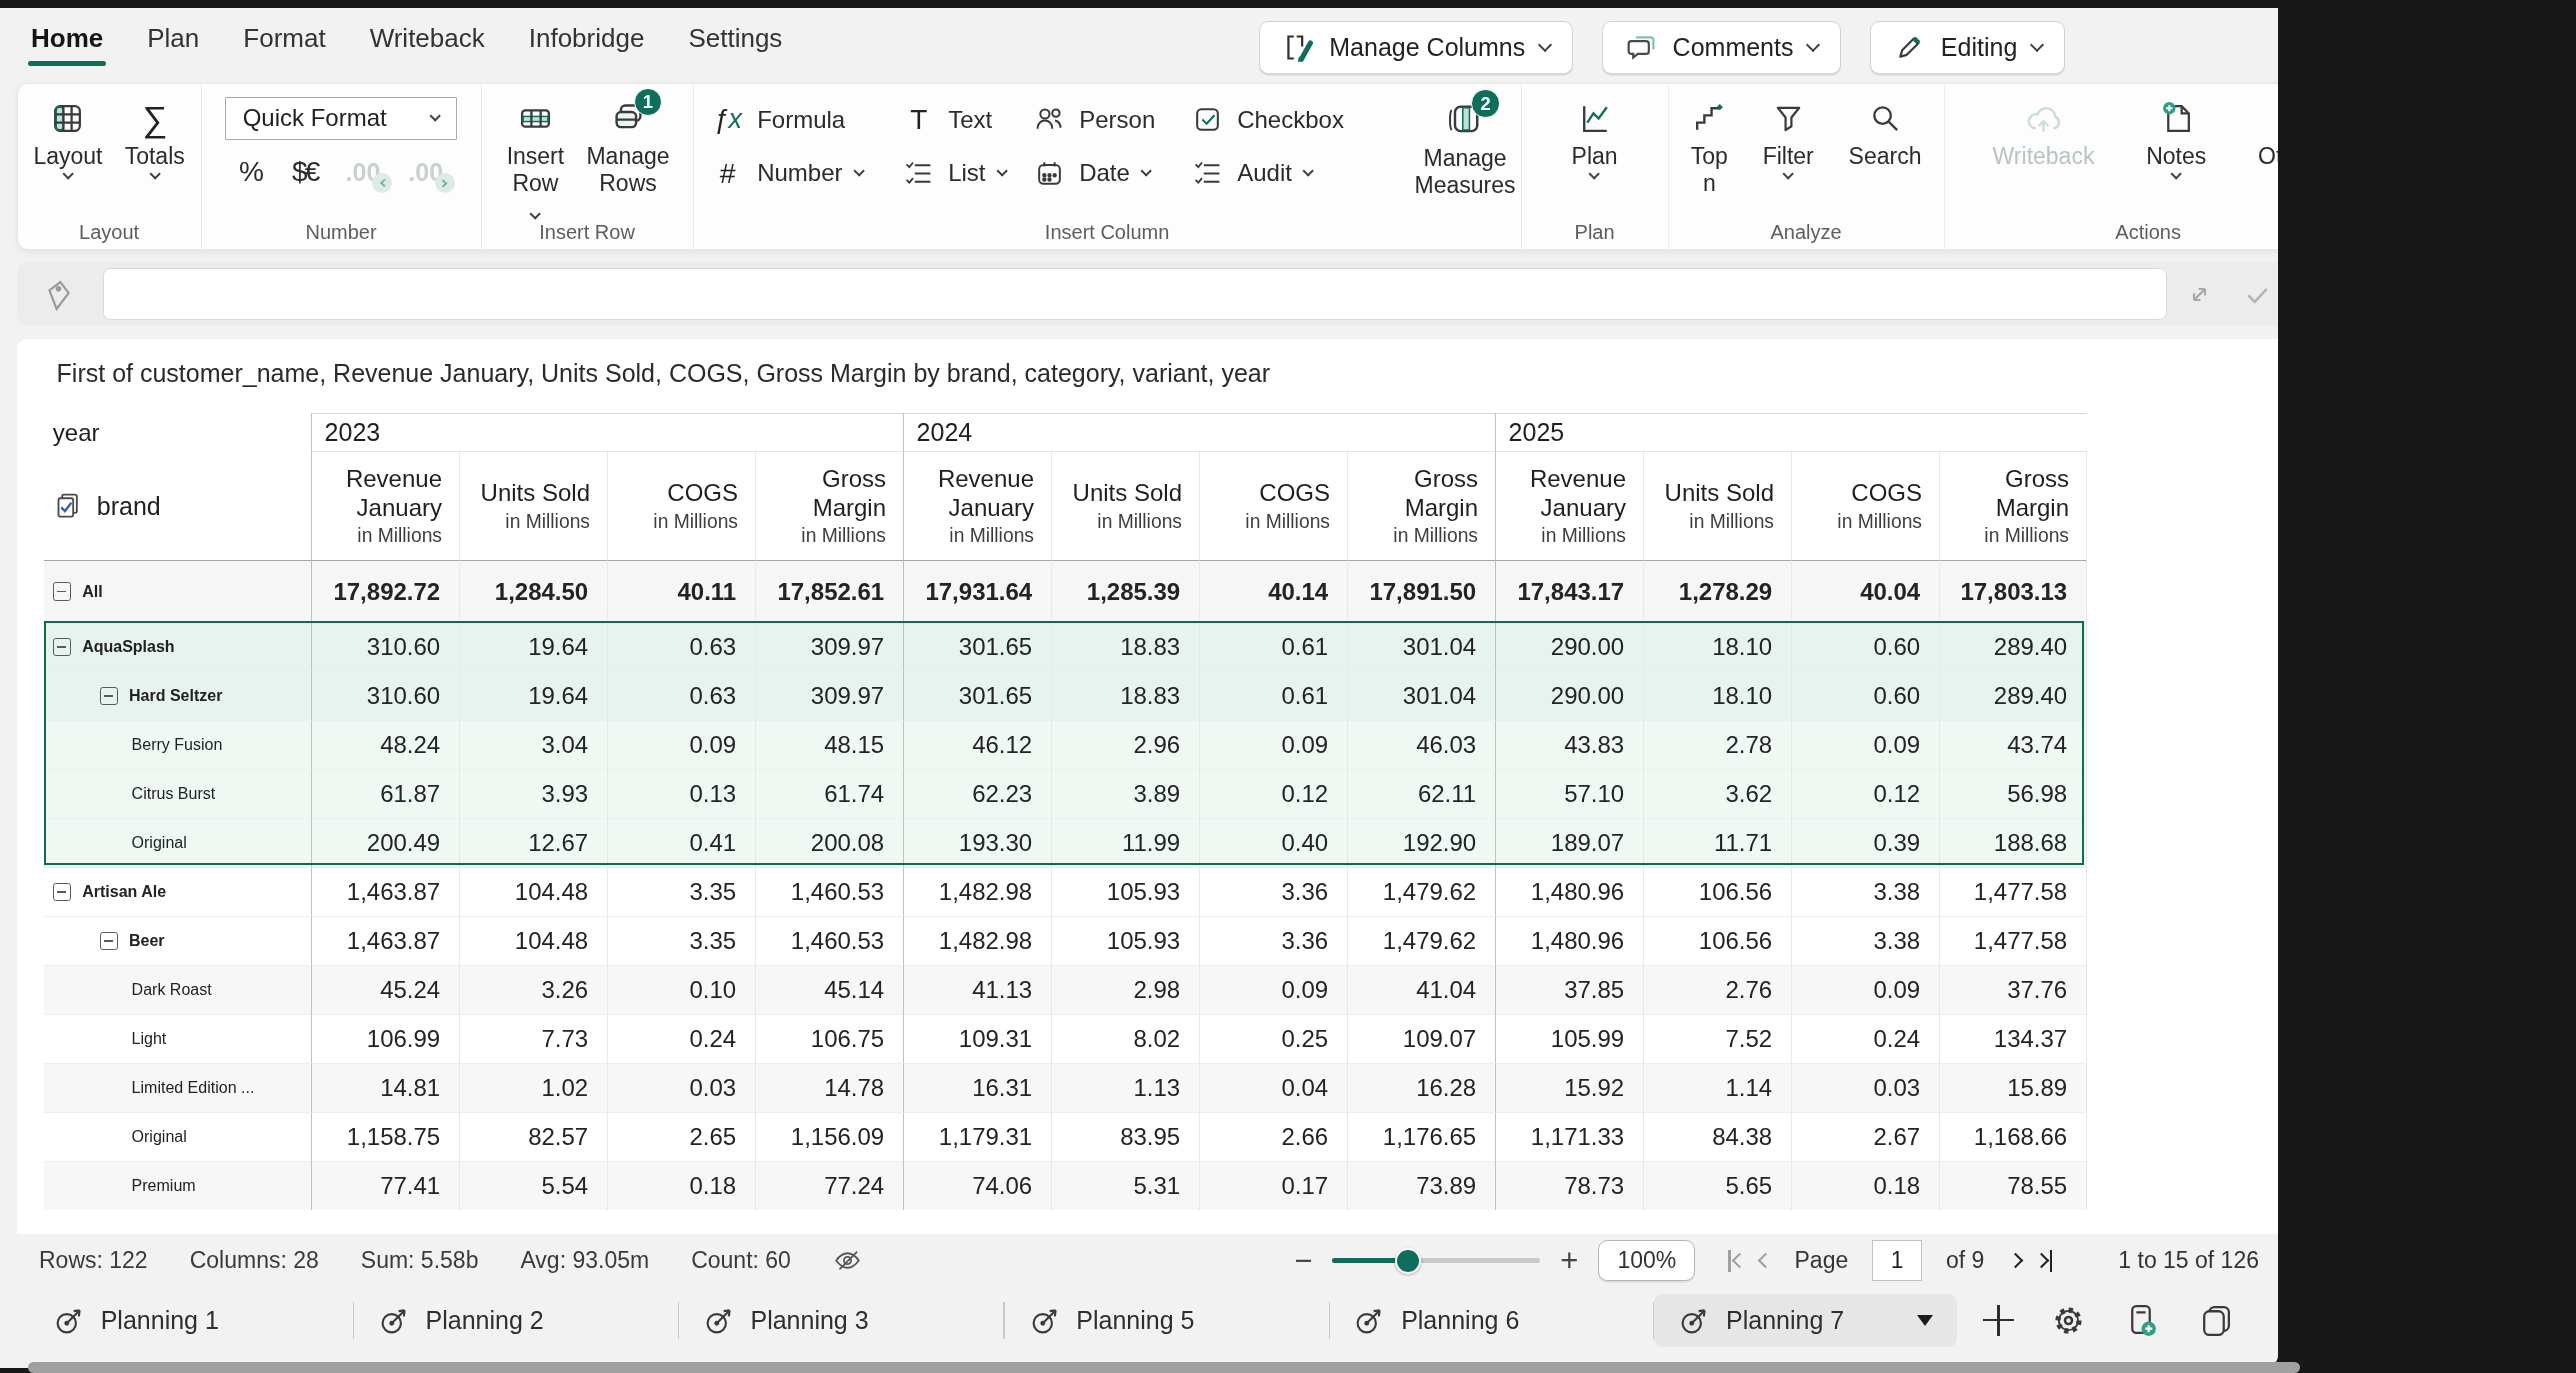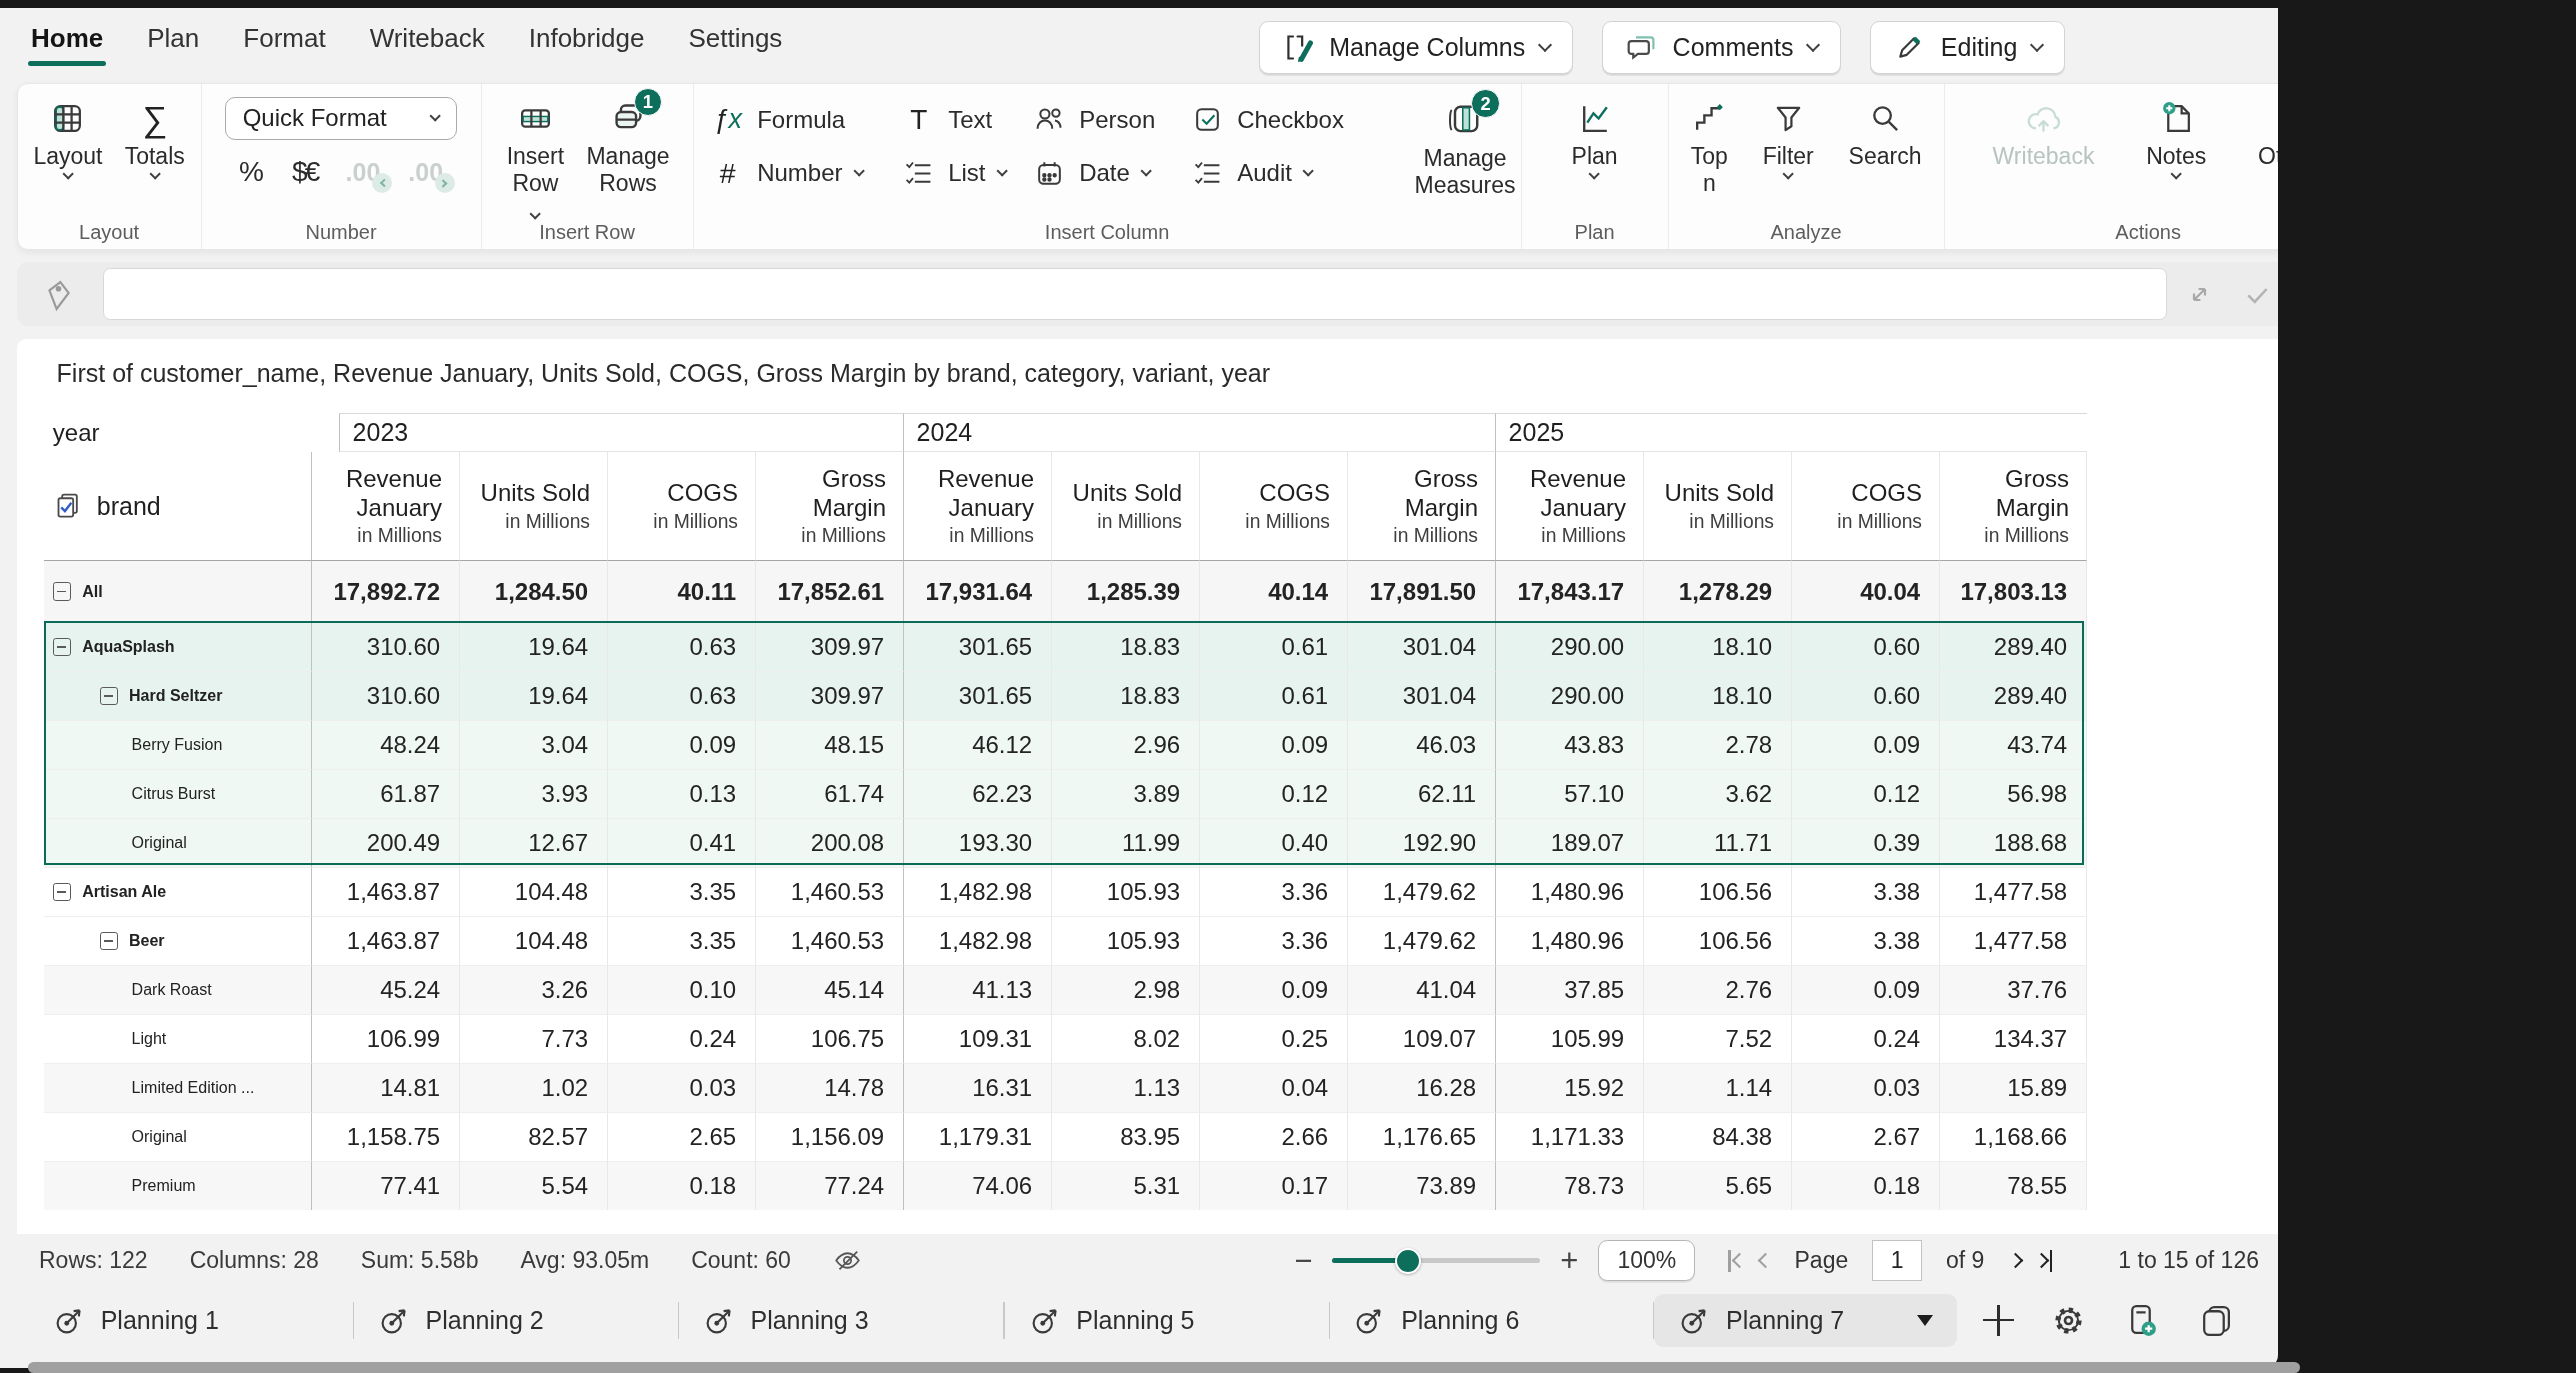--- a/index.html
+++ b/index.html
@@ -23,21 +23,21 @@
   
   .ribbon{position:absolute;left:16.6px;top:75px;width:2336px;height:167px;background:#fdfdfd;border:0.9px solid #e7e7e7;border-radius:11px;box-shadow:0 2.8px 7.4px rgba(0,0,0,.06);display:flex}
   .rgroup{position:relative;height:100%;border-right:0.9px solid #ececec;padding:11px 16.6px 31px;flex:none}
   .rgroup:last-of-type{border-right:none;flex:1}
   .glabel{position:absolute;bottom:5.5px;left:0;right:0;text-align:center;font-size:20px;color:#5d5d5d}
   .rrow{display:flex;gap:7.4px;justify-content:center}
   .stackbtn{position:relative;display:flex;flex-direction:column;align-items:center;gap:4.6px;font-size:23px;color:var(--ink);padding:3.7px 7.4px;text-align:center;line-height:27px}
   .ricon{height:40px;display:flex;align-items:center;justify-content:center;position:relative}
   .sigma{font-size:35px;color:#222}
   .badge{position:absolute;top:-11px;right:-14.7px;width:28.5px;height:28.5px;border-radius:50%;background:var(--teal);color:#fff;font-size:18.4px;font-weight:700;display:flex;align-items:center;justify-content:center;border:1.8px solid #fdfdfd}
-  .qf{display:flex;align-items:center;justify-content:space-between;width:232px;height:43px;border:1.4px solid #a9a9a9;border-radius:10px;padding:0 16.6px;font-size:24px;color:#222;margin:1.8px auto 16.6px;background:#fff}
+  .qf{display:flex;align-items:center;justify-content:space-between;width:232px;height:43px;border:1.4px solid #a9a9a9;border-radius:1px;padding:0 16.6px;font-size:24px;color:#222;margin:1.8px auto 16.6px;background:#fff}
   .numicons{display:flex;align-items:center;gap:28px;font-size:28px;color:var(--ink);justify-content:center;margin-top:7.4px}
   .dollareur{letter-spacing:-2.8px}
   .dec{position:relative;color:#c9d0ce;font-size:25px;font-weight:700}
   .dec .mini{position:absolute;right:-12px;bottom:-6.4px;width:20px;height:20px;border-radius:50%;background:#dcebe6;display:flex;align-items:center;justify-content:center}
   .mini .c{width:6.4px;height:6.4px;border-left:2px solid #7fb3a6;border-bottom:2px solid #7fb3a6;display:inline-block}
   .mini .c.left{transform:rotate(45deg);margin-left:2.8px}
   .mini .c.right{transform:rotate(-135deg);margin-right:2.8px}
   .icwrap{display:flex;gap:24px;align-items:flex-start}
   .icgrid{display:grid;grid-template-columns:191px 131px 158px 193px;row-gap:18.4px;margin-top:7.4px}
   .inline-item{display:flex;align-items:center;gap:12px;font-size:24px;color:var(--ink)}
@@ -457,21 +457,21 @@
             <path d="M5 6 l26 25"></path>
         </svg>
       </span>
     </div>
 
     <div class="content">
       <div class="view-title">First of customer_name, Revenue January, Units Sold, COGS, Gross Margin by brand, category, variant, year</div>
       <div class="grid-wrap">
         <div class="grid" id="grid">
             <div class="cell corner-year">year</div>
-            <div class="cell year-cell b-strong" style="grid-column: span 4; margin-left: 28px;">2023</div>
+            <div class="cell year-cell b-strong" style="grid-column: span 4;">2023</div>
             <div class="cell year-cell b-strong" style="grid-column: span 4;">2024</div>
             <div class="cell year-cell b-strong" style="grid-column: span 4;">2025</div>
             <div class="cell corner-brand">
               <svg width="33" height="33" viewBox="0 0 36 36" fill="none" stroke="#4a4a4a" stroke-width="2">
                 <rect x="10" y="5" width="16" height="20" rx="2"></rect>
                 <rect x="6" y="9" width="16" height="20" rx="2" fill="#fff"></rect>
                 <path d="M9 19 l4 4 7-9" stroke="#2f5fc4" stroke-width="2.6"></path>
               </svg>
               <div class="brand-label">brand</div>
             </div>

